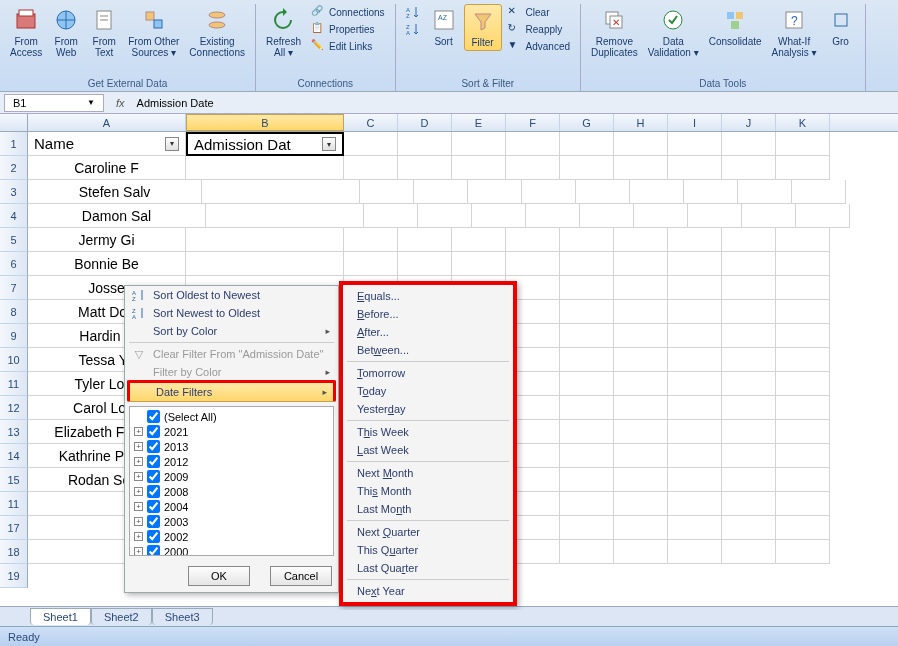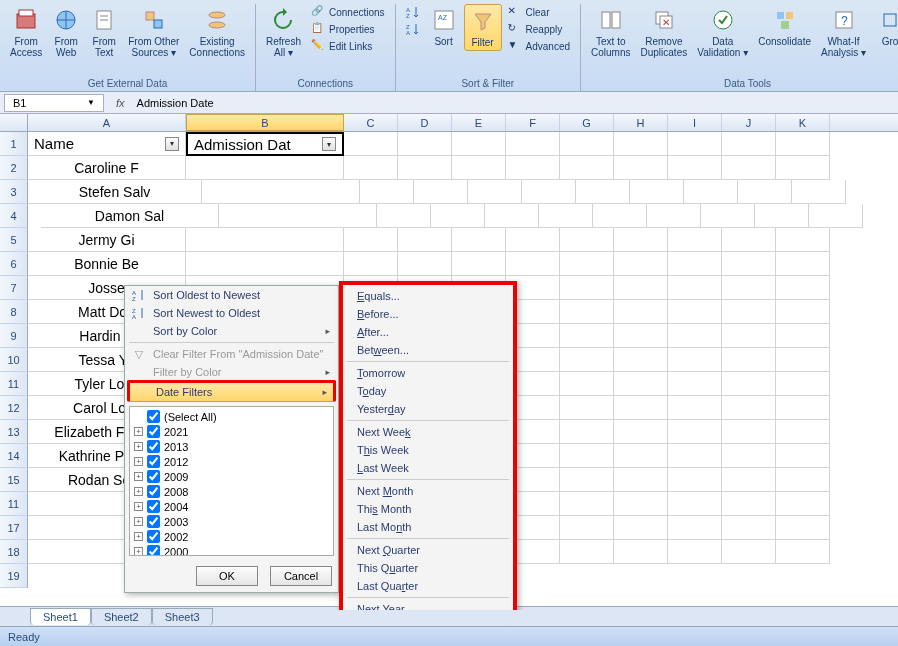--- a/index.html
+++ b/index.html
@@ -44,21 +44,21 @@
 .fm-item { display: flex; align-items: center; padding: 3px 8px 3px 28px; position: relative; cursor: pointer; }
 .fm-item .fm-icon { position: absolute; left: 6px; width: 16px; height: 16px; display:flex; align-items:center; justify-content:center; }
 .fm-item.disabled { color: #999; }
 .fm-item.arrow::after { content: "▸"; margin-left: auto; font-size: 9px; color: #555; }
 .fm-sep { height: 1px; background: #ccc; margin: 2px 4px; }
 .fm-highlight { background: linear-gradient(#ffe9a8,#ffd66b); border: 1px solid #c9a14a; margin: 0 2px; border-radius: 2px; padding: 3px 6px 3px 26px; }
 .fm-red-top { border-top: 3px solid #e00; border-left: 3px solid #e00; border-right: 3px solid #e00; margin-top:-1px; }
 .fm-checklist { background: #fff; margin: 4px; border: 1px solid #aaa; height: 150px; overflow-y: scroll; padding: 2px; }
 .fm-check-item { display: flex; align-items: center; gap: 4px; padding: 1px 2px; font-size: 11px; color: #000; }
 .fm-check-item .expand { width: 9px; height: 9px; border: 1px solid #888; display:flex; align-items:center; justify-content:center; font-size:8px; line-height:1; color:#555; }
-.fm-buttons { display: flex; justify-content: flex-end; gap: 12px; padding: 6px; }
+.fm-buttons { display: flex; justify-content: flex-end; gap: 20px; padding: 6px; }
 .fm-buttons button { width: 62px; height: 20px; font-size: 11px; background: linear-gradient(#fdfdfd,#e5e5e5); border: 1px solid #888; cursor: pointer; }
 
 
 .date-submenu { position: absolute; left: 339px; top: 167px; width: 178px; background: #f4f4f4; border: 4px solid #e00; box-shadow: 2px 2px 6px rgba(0,0,0,.3); font-size: 11px; color: #2b3c6e; z-index: 11; padding: 2px 0; }
 .ds-item { padding: 3px 14px; cursor: pointer; }
 .ds-sep { height: 1px; background: #ccc; margin: 2px 4px; }
 
 
 .sheet-tabs { position: absolute; bottom: 20px; left: 0; right: 0; height: 20px; background: #dce6f4; border-top: 1px solid #9ab; display: flex; align-items: center; font-size: 11px; padding-left: 30px; gap:0; }
 .sheet-tab { padding: 2px 12px; background: #fff; border: 1px solid #9ab; border-bottom: none; border-radius: 0 0 4px 4px; cursor: pointer; color:#2b4a7a; }
@@ -208,30 +208,20 @@
             <span class="icon">▼</span>
             <span>Advanced</span>
           </div>
       </div>
     </div>
     <div class="ribbon-group-title">Sort &amp; Filter</div>
   </div>
 
   <div class="ribbon-group">
     <div class="ribbon-items">
-      <div class="ribbon-btn">
-          <div class="icon">
-            <svg width="24" height="24">
-              <rect x="3" y="4" width="8" height="16" fill="#fff" stroke="#888"></rect>
-              <rect x="13" y="4" width="8" height="16" fill="#fff" stroke="#888"></rect>
-            </svg>
-          </div>
-          <span style="white-space:pre">Text to
-Columns</span>
-        </div>
       <div class="ribbon-btn">
           <div class="icon">
             <svg width="24" height="24">
               <rect x="4" y="4" width="12" height="12" fill="#fff" stroke="#888"></rect>
               <rect x="8" y="8" width="12" height="12" fill="#fff" stroke="#888"></rect>
               <text x="10" y="18" font-size="10" fill="#c33">✕</text>
             </svg>
           </div>
           <span style="white-space:pre">Remove
 Duplicates</span>
@@ -361,21 +351,21 @@
           <div class="cell" style="width: 54px;"></div>
           <div class="cell" style="width: 54px;"></div>
           <div class="cell" style="width: 54px;"></div>
           <div class="cell" style="width: 54px;"></div>
           <div class="cell" style="width: 54px;"></div>
           <div class="cell" style="width: 54px;"></div>
           <div class="cell" style="width: 54px;"></div>
           <div class="cell" style="width: 54px;"></div>
         </div>
         <div class="row">
-          <div class="cell" style="width: 178px; justify-content: center; margin-left: 13px;">Damon Sal</div>
+          <div class="cell" style="width: 178px; justify-content: center;">Damon Sal</div>
           <div class="cell" style="width: 158px;"></div>
           <div class="cell" style="width: 54px;"></div>
           <div class="cell" style="width: 54px;"></div>
           <div class="cell" style="width: 54px;"></div>
           <div class="cell" style="width: 54px;"></div>
           <div class="cell" style="width: 54px;"></div>
           <div class="cell" style="width: 54px;"></div>
           <div class="cell" style="width: 54px;"></div>
           <div class="cell" style="width: 54px;"></div>
           <div class="cell" style="width: 54px;"></div>
@@ -663,21 +653,20 @@
   <div class="date-submenu">
     <div class="ds-item"><u>E</u><span>quals...</span></div>
     <div class="ds-item"><u>B</u><span>efore...</span></div>
     <div class="ds-item"><u>A</u><span>fter...</span></div>
     <div class="ds-item">Bet<u>w</u><span>een...</span></div>
     <div class="ds-sep"></div>
     <div class="ds-item"><u>T</u><span>omorrow</span></div>
     <div class="ds-item">T<u>o</u><span>day</span></div>
     <div class="ds-item">Yester<u>d</u><span>ay</span></div>
     <div class="ds-sep"></div>
-    <div class="ds-item">Next Wee<u>k</u></div>
     <div class="ds-item">T<u>h</u>is Week</div>
     <div class="ds-item"><u>L</u>ast Week</div>
     <div class="ds-sep"></div>
     <div class="ds-item">Next <u>M</u>onth</div>
     <div class="ds-item">Thi<u>s</u> Month</div>
     <div class="ds-item">Last Mo<u>n</u>th</div>
     <div class="ds-sep"></div>
     <div class="ds-item">Next <u>Q</u>uarter</div>
     <div class="ds-item">This Q<u>u</u>arter</div>
     <div class="ds-item">Last Qua<u>r</u>ter</div>

